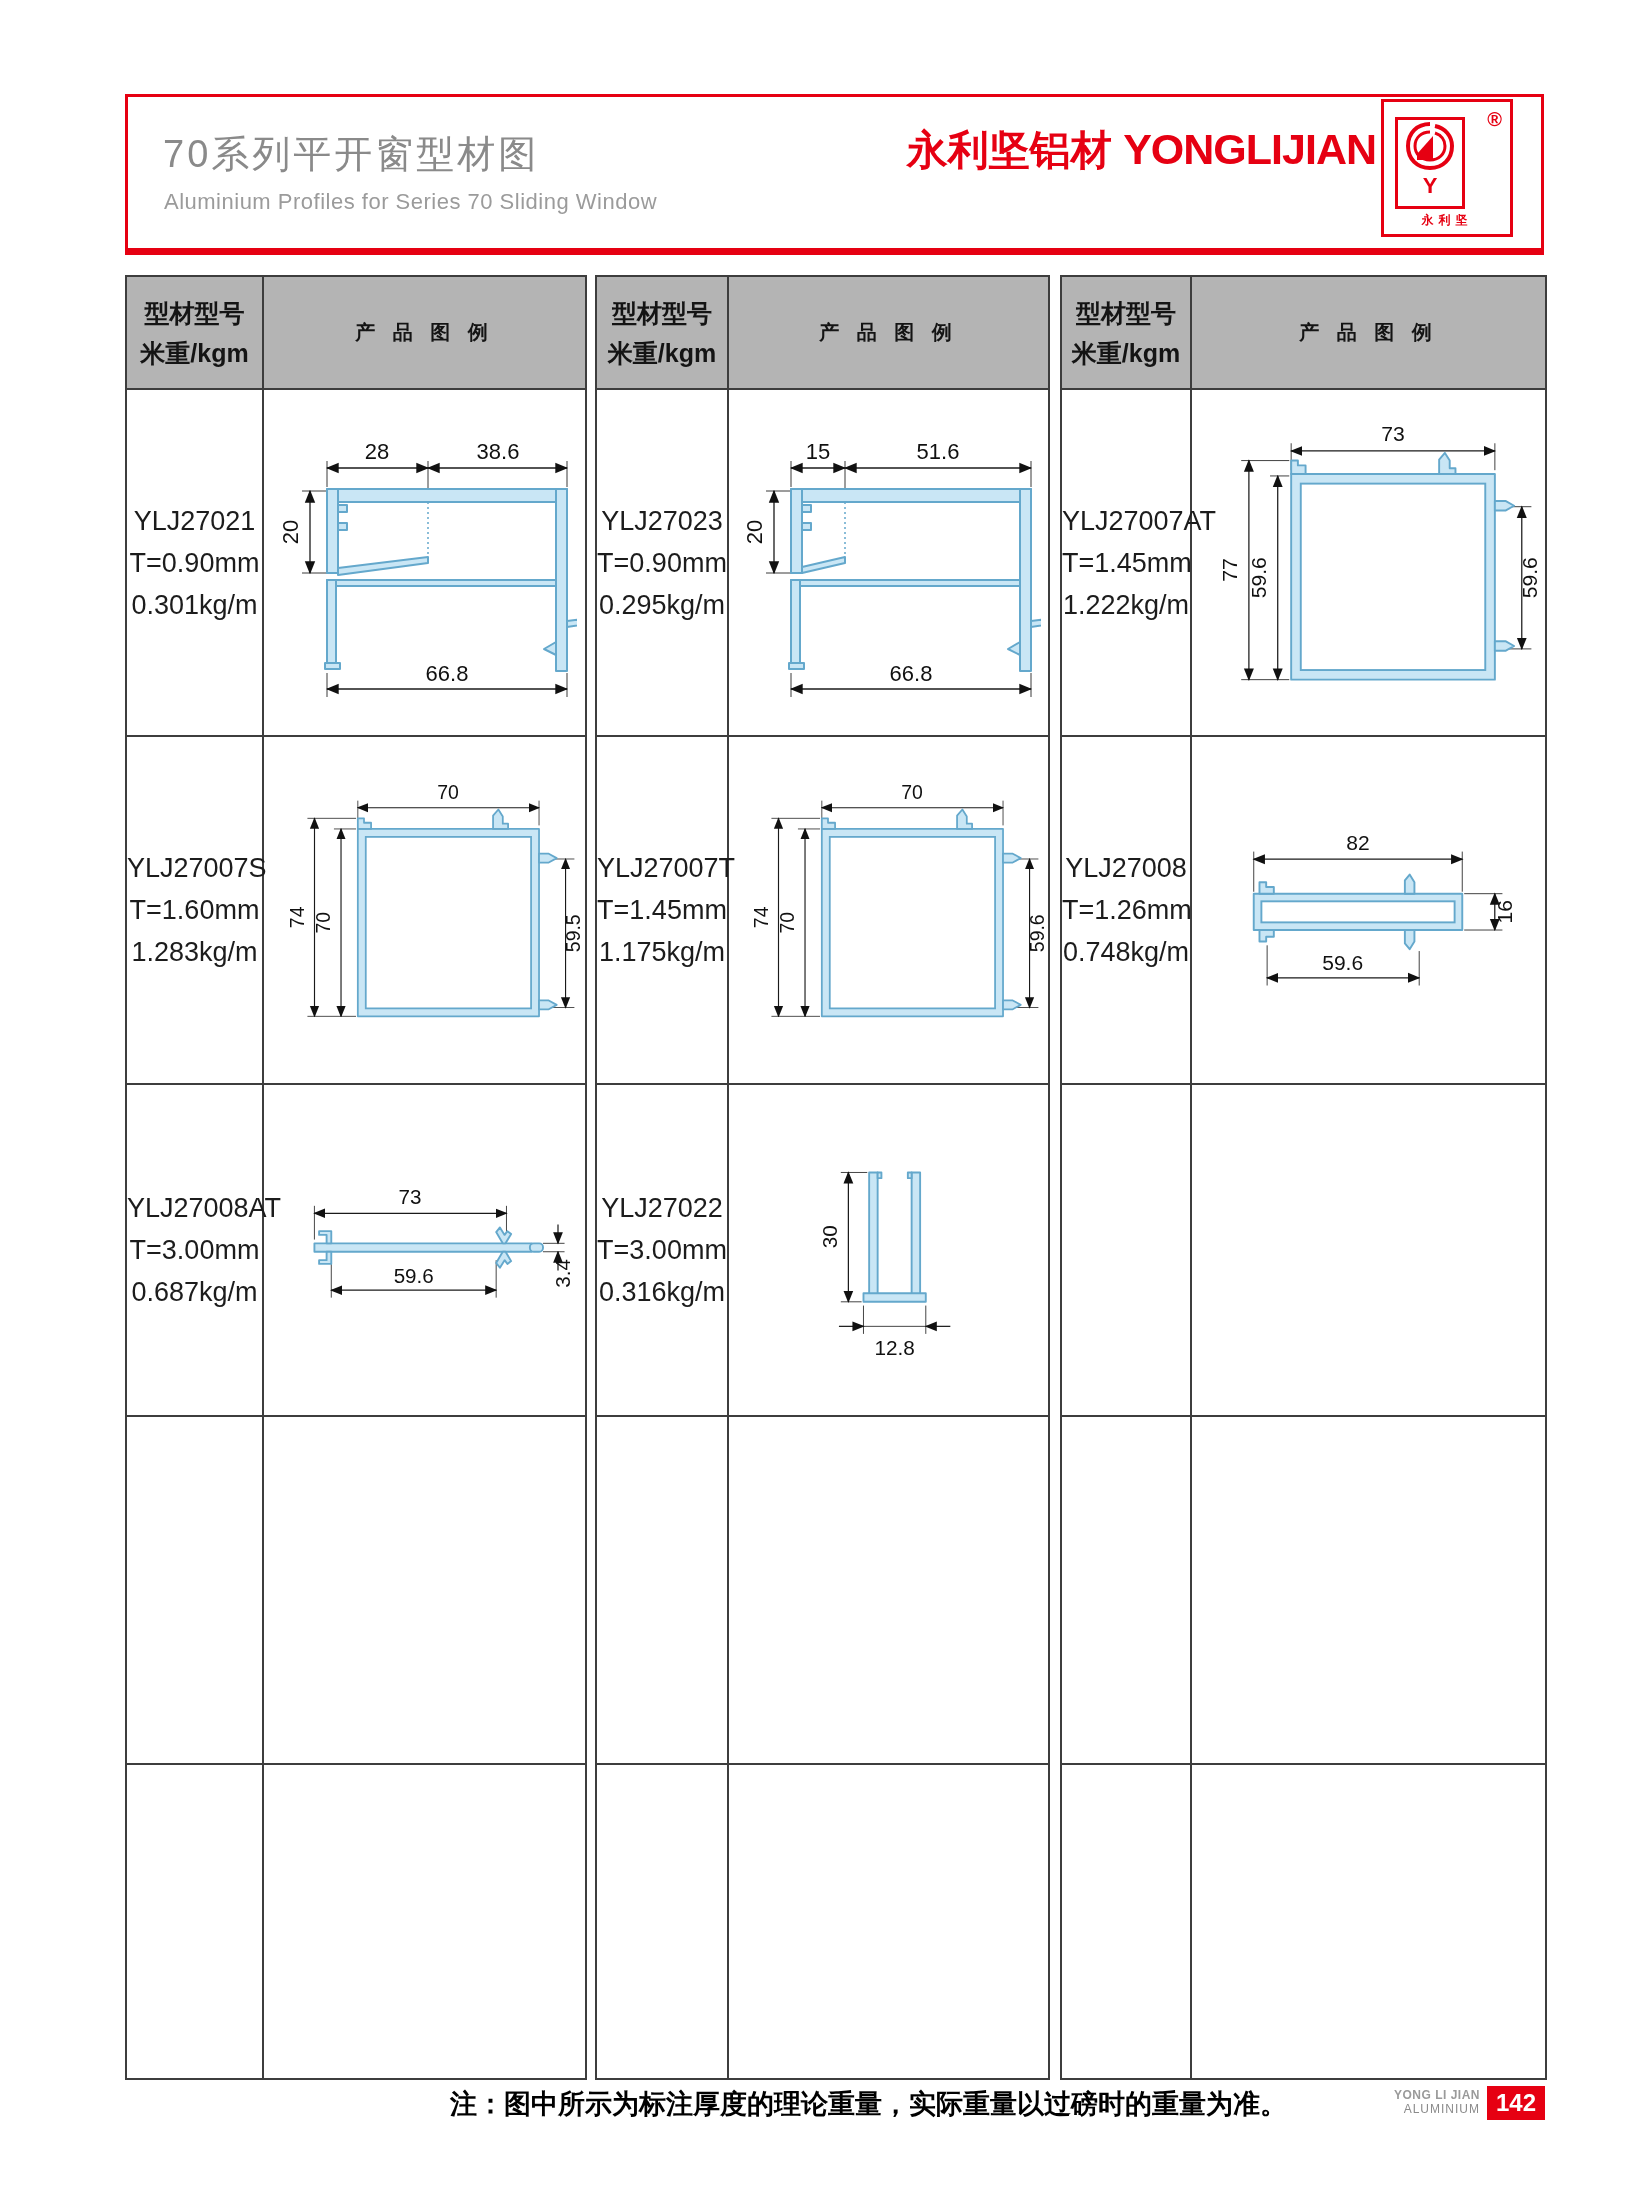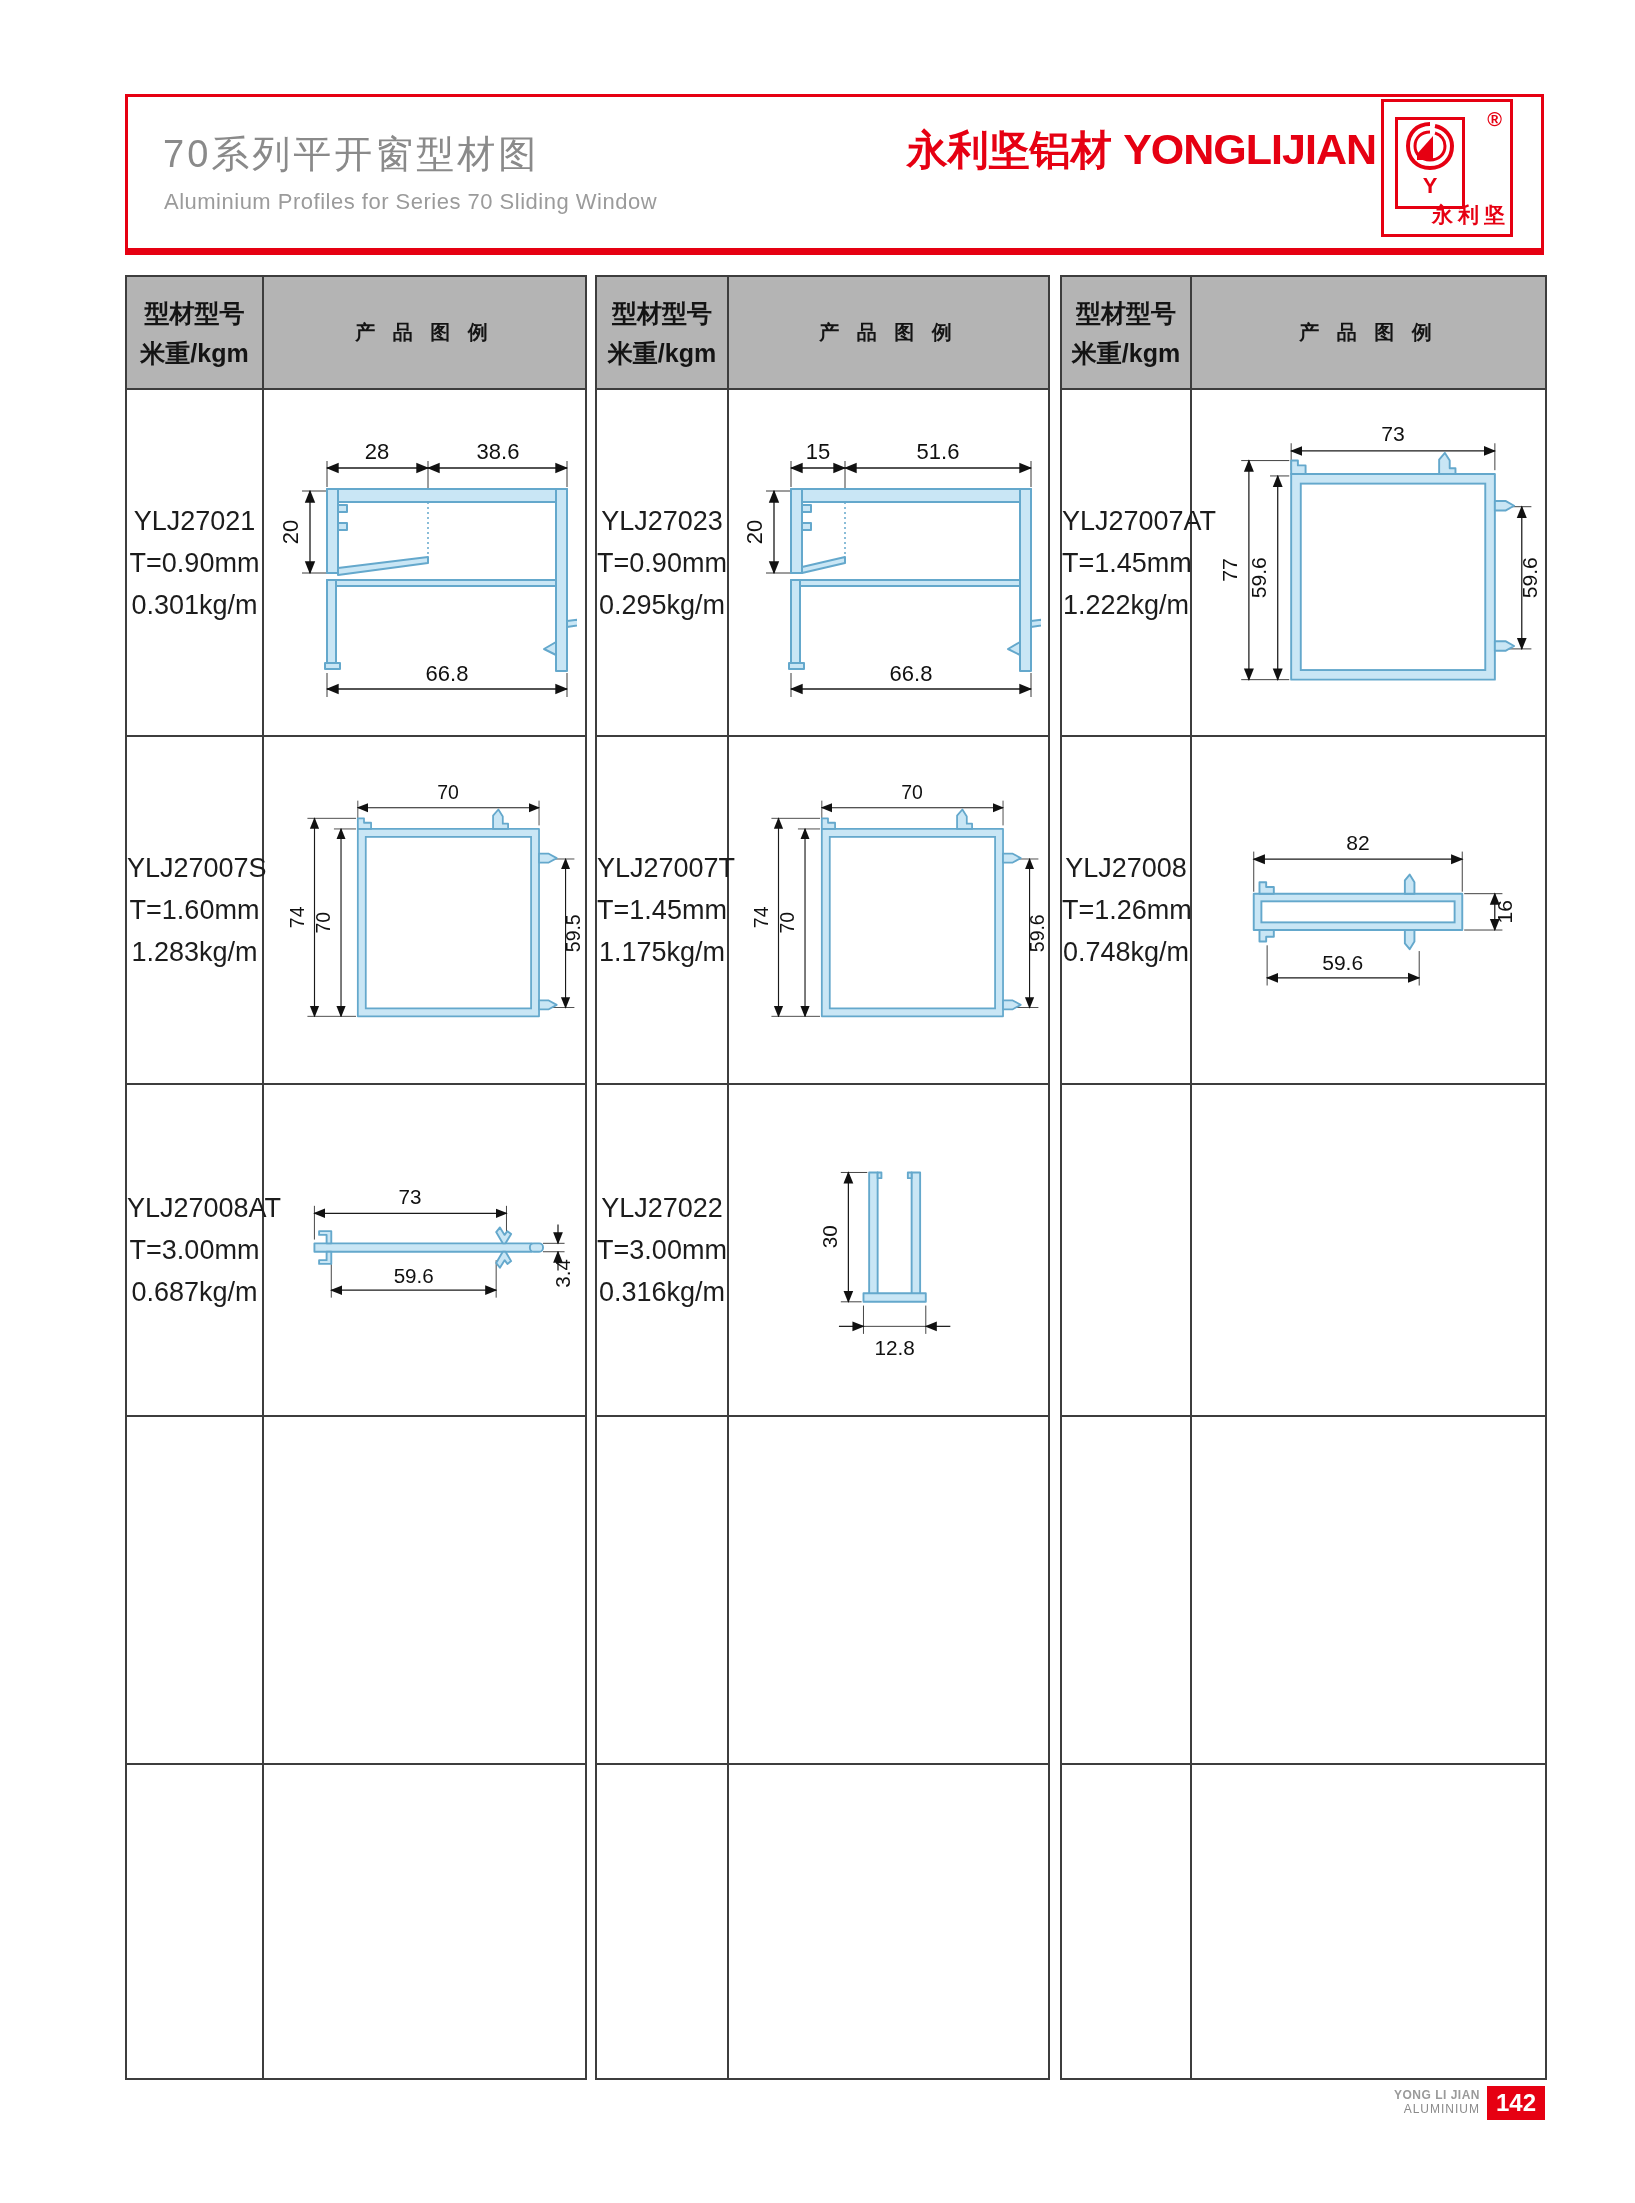--- a/index.html
+++ b/index.html
@@ -14,22 +14,22 @@
   .title-en{position:absolute;left:36px;top:92px;font-size:22px;color:#9b9b9b;letter-spacing:0.5px;}
   .brand{position:absolute;right:165px;top:26px;color:#e60012;font-weight:bold;
          font-size:41px;white-space:nowrap;margin-left:32px;}
   .brand .brand-en{font-size:43px;letter-spacing:-1px;}
 
   .logo{position:absolute;right:28px;top:2px;width:126px;height:132px;border:3px solid #e60012;background:#fff;}
   .logo-reg{position:absolute;right:8px;top:6px;font-size:20px;color:#e60012;font-weight:bold;}
   .logo-inner{position:absolute;left:11px;top:15px;width:64px;height:86px;border:3px solid #e60012;
               display:flex;flex-direction:column;align-items:center;justify-content:flex-start;}
   .logo-y{font-size:22px;line-height:20px;color:#e60012;font-weight:bold;}
-  .logo-chars{position:absolute;left:0;bottom:5px;width:100%;text-align:right;
-              color:#e60012;font-size:21px;font-weight:bold;letter-spacing:5px;}
+  .logo-chars{position:absolute;left:0;bottom:5px;width:100%;text-align:center;
+              color:#e60012;font-size:12px;font-weight:bold;letter-spacing:5px;}
 
   
   table.grid{position:absolute;top:275px;border-collapse:collapse;table-layout:fixed;background:#fff;}
   .grid td{border:2px solid #3d3d3d;padding:0;text-align:center;vertical-align:middle;}
   .grid td.hcell{background:#b4b4b4;color:#141414;}
   .hc1 div{font-size:25px;font-weight:600;line-height:40px;}
   .hc2{font-size:20px;font-weight:600;letter-spacing:6px;}
   .model-cell div{font-size:27px;line-height:42px;color:#1c1c1c;}
 
   
@@ -388,19 +388,20 @@
       <td></td>
       <td></td>
     </tr>
     <tr style="height:315px">
       <td></td>
       <td></td>
     </tr>
   </tbody>
     </table>
 
+  <div class="note">注：图中所示为标注厚度的理论重量，实际重量以过磅时的重量为准。</div>
   <div class="footer-brand">
     <div class="l1">YONG LI JIAN</div>
     <div class="l2">ALUMINIUM</div>
   </div>
   <div class="page-badge">142</div>
 
 </div>
 
 </body></html>

